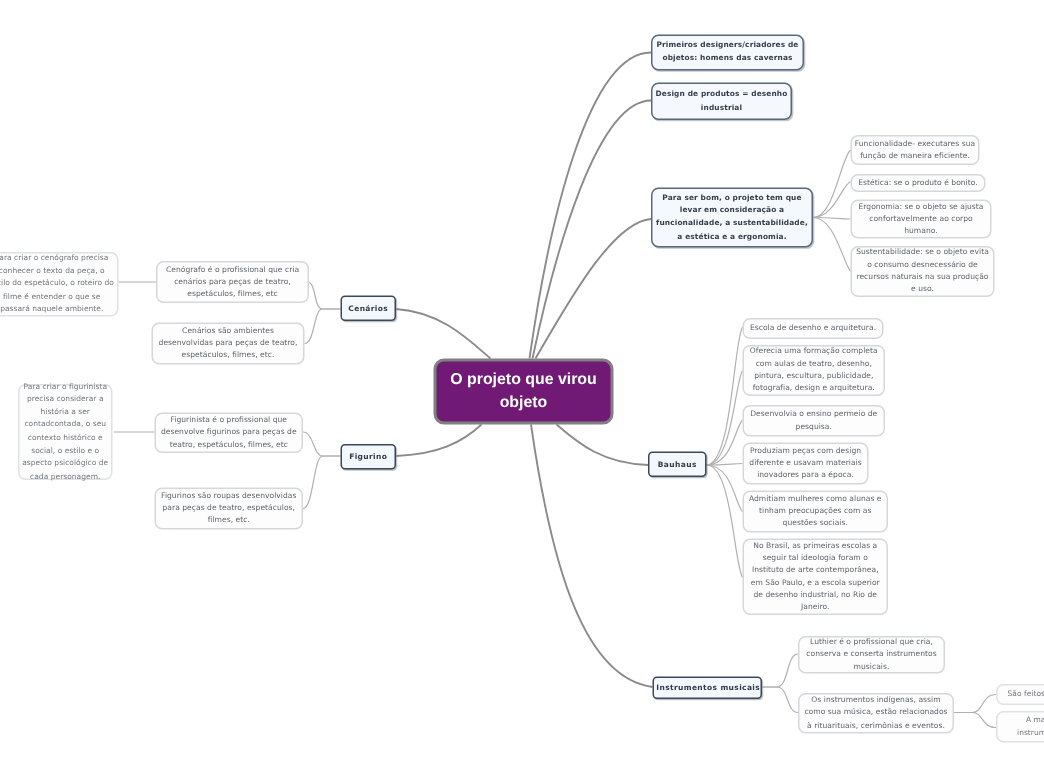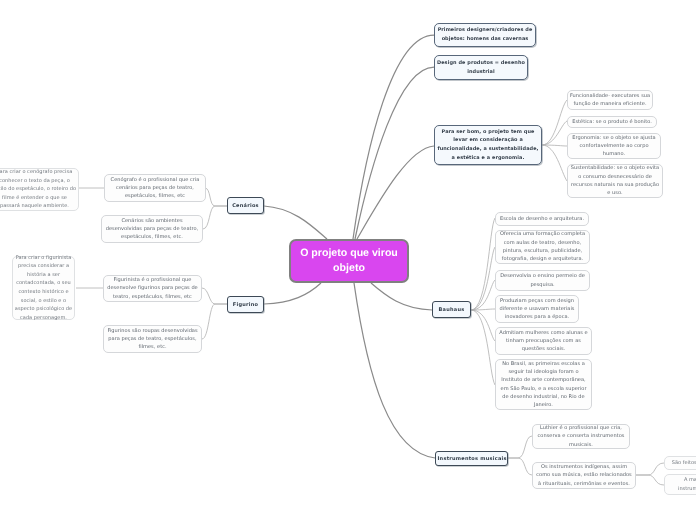--- a/index.html
+++ b/index.html
@@ -5,21 +5,21 @@
 <style>
   html,body{margin:0;padding:0;}
   body{width:696px;height:520px;background:#ffffff;-webkit-font-smoothing:antialiased;text-rendering:geometricPrecision;
        font-family:"DejaVu Sans",sans-serif;overflow:hidden;position:relative;}
   #stage{position:absolute;left:0;top:0;width:696px;height:520px;}
   svg#links{position:absolute;left:0;top:0;width:696px;height:520px;pointer-events:none;}
   .node{position:absolute;box-sizing:border-box;display:flex;align-items:center;
         justify-content:center;text-align:center;padding:0 1.5px;}
   .node span{display:block;width:100%;}
 
-  .root{background:#d946ef;border:2px solid #808080;border-radius:7px;color:#ffffff;
+  .root{background:#701a75;border:2px solid #808080;border-radius:7px;color:#ffffff;
         font-family:"Liberation Sans",sans-serif;
         font-weight:bold;font-size:10.6px;line-height:1.45;letter-spacing:0px;}
   .lvl1{background:#f3f8fd;border:1.4px solid #3d4956;border-radius:3px;box-shadow:0.8px 0.8px 0 0 rgba(130,140,150,0.55);color:#2f3a46;
         font-weight:bold;font-size:5.0px;letter-spacing:0.25px;white-space:nowrap;}
   .lvl2{background:#f5f9fd;border:1.2px solid #58677a;border-radius:5px;color:#343e4a;box-shadow:0.9px 0.9px 0 0 rgba(150,158,166,0.6);
         font-weight:bold;font-size:4.95px;line-height:1.72;letter-spacing:0.08px;}
   .lvl3{background:#fdfdfd;border:0.9px solid #d5d7da;border-radius:5px;color:#5d646c;
         font-size:5.05px;line-height:1.64;letter-spacing:0.02px;}
   .lvl4{background:#fdfdfd;border:0.9px solid #dfe1e3;border-radius:5px;color:#70767d;
         font-size:5.0px;line-height:1.72;letter-spacing:0.02px;}

